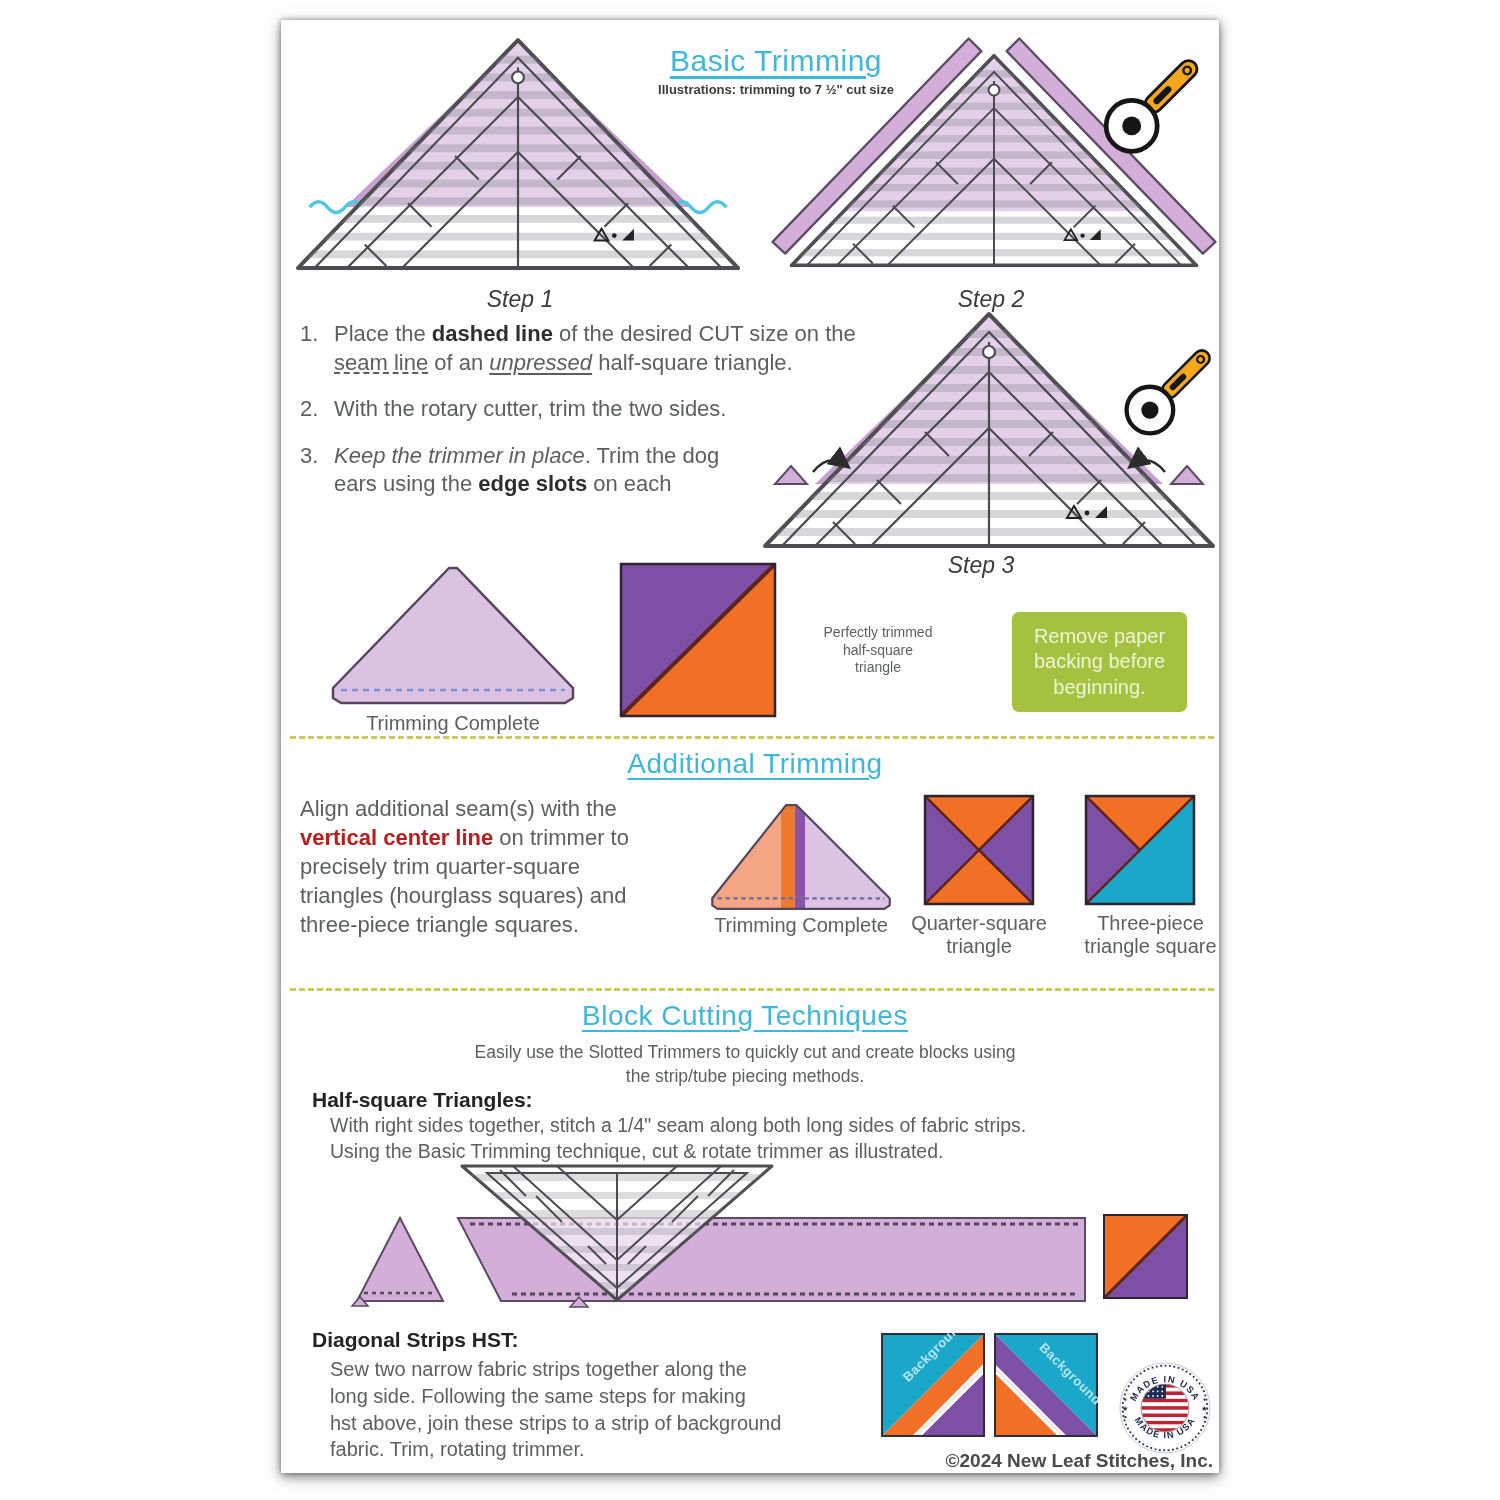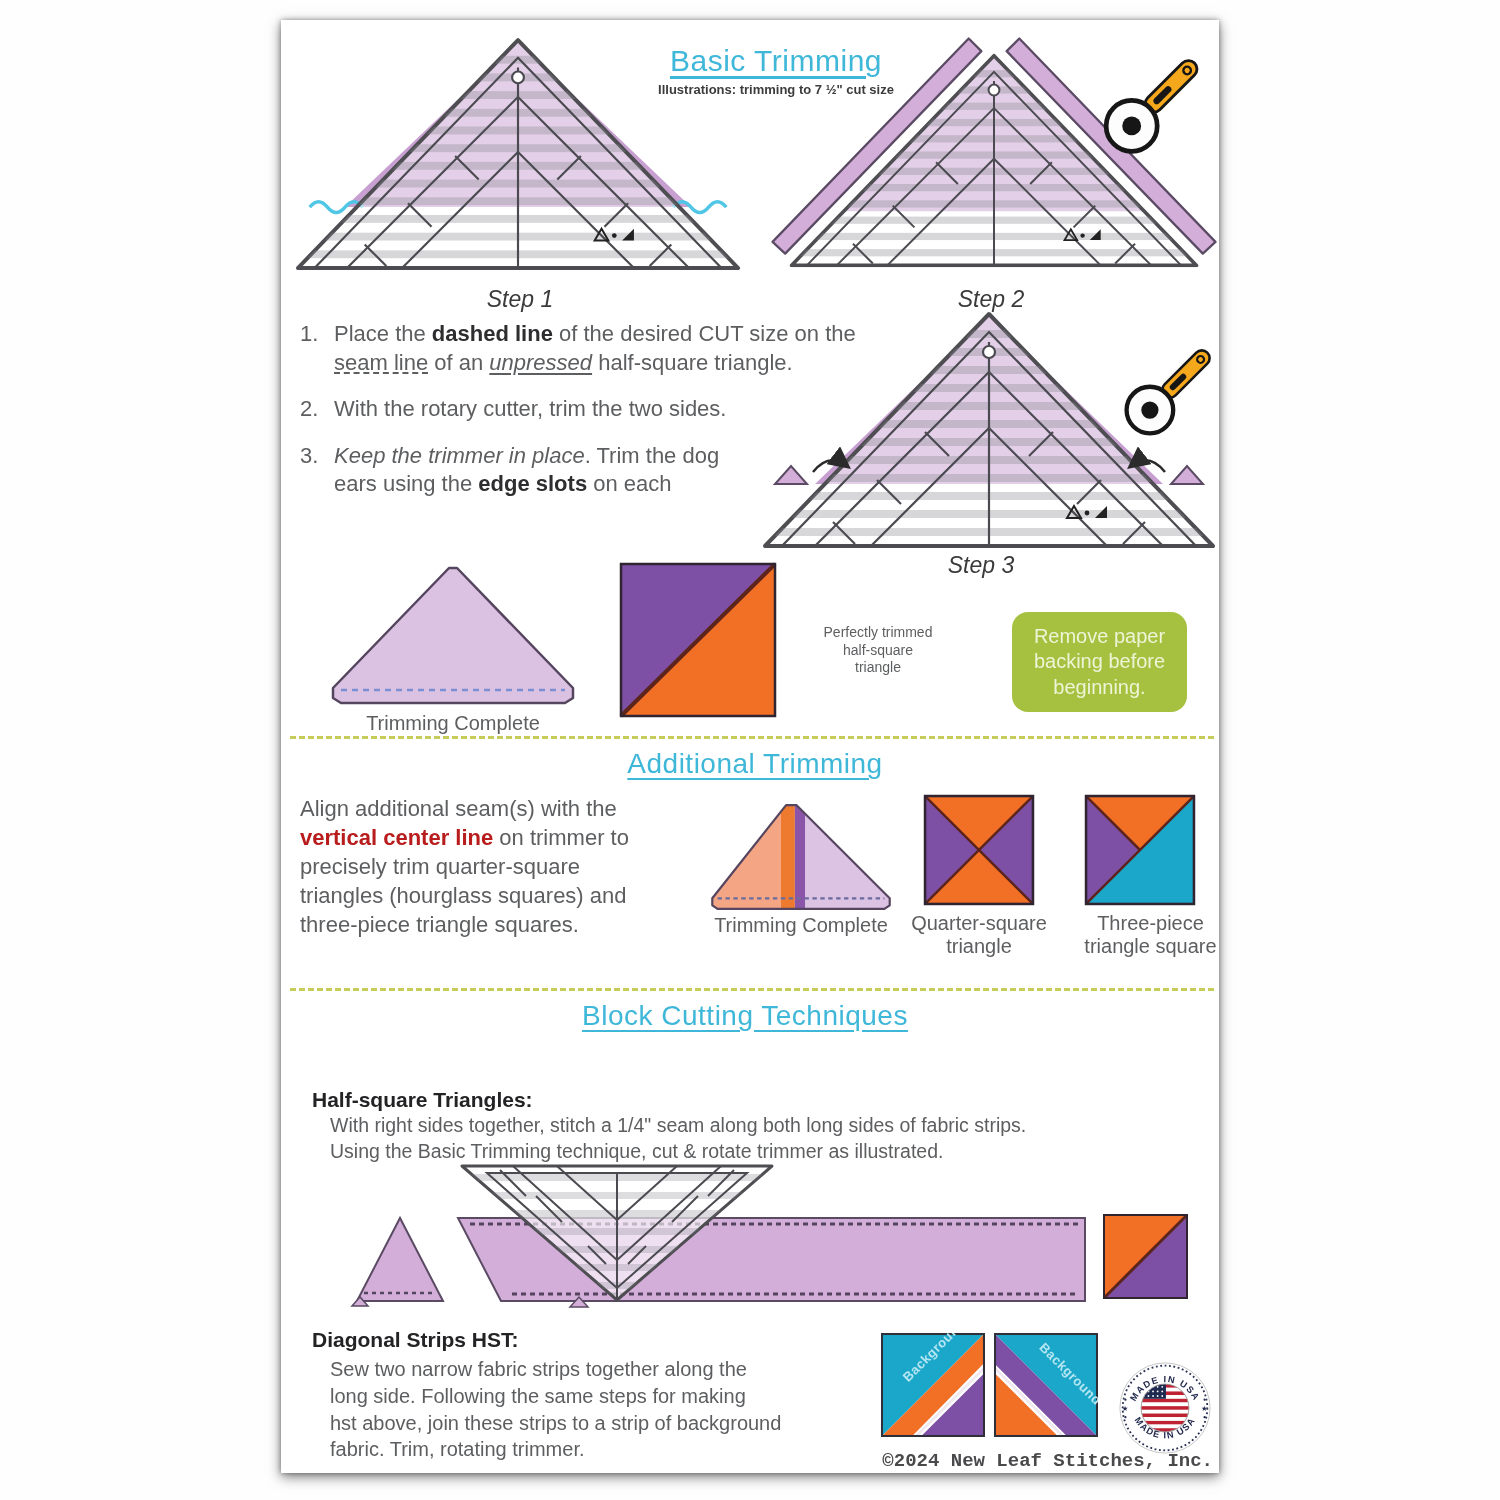--- a/index.html
+++ b/index.html
@@ -15,30 +15,30 @@
   .step-label{font-size:23px;color:#3b3b3d;text-align:center;font-style:italic;}
   .inst{display:flex;margin-bottom:18px;font-size:22px;color:#5d5e60;line-height:1.3;}
   .inst .num{width:34px;flex:0 0 34px;}
   .inst b{color:#2e2e30;}
   .useam{text-decoration:underline;text-decoration-style:dashed;text-underline-offset:3px;}
   .uital{font-style:italic;text-decoration:underline;text-underline-offset:3px;}
   .ital{font-style:italic;}
   .lbl{font-size:20px;color:#5d5e60;text-align:center;line-height:1.15;}
   .prel{white-space:pre-line;}
   .caption{font-size:14px;color:#5d5e60;text-align:center;line-height:1.25;}
-  .green-badge{background:#a6c13f;border-radius:16px;color:#eef4d6;font-size:20px;line-height:1.28;
+  .green-badge{background:#a6c13f;border-radius:7px;color:#eef4d6;font-size:20px;line-height:1.28;
                display:flex;align-items:center;justify-content:center;text-align:center;}
   .sep{border-top:3px dashed #c6cc58;height:0;}
   .add-para{font-size:22px;color:#5d5e60;line-height:1.32;}
   .add-para b{color:#b91c1c;}
   .intro{font-size:17.5px;color:#5d5e60;line-height:1.38;text-align:center;}
   .h3{font-size:21px;font-weight:bold;color:#232325;}
   .sect-body{font-size:19.5px;color:#5d5e60;line-height:1.34;}
   .diag-body{font-size:20px;color:#5d5e60;line-height:1.34;}
-  .copyright{font-size:19px;font-weight:bold;color:#4a4a4c;text-align:right;font-family:Liberation Mono, monospace;}
+  .copyright{font-size:19px;font-weight:bold;color:#4a4a4c;text-align:right;}
 </style>
 </head>
 <body>
 
 <svg width="0" height="0" style="position:absolute" xmlns="http://www.w3.org/2000/svg" aria-hidden="true">
   <defs>
     <marker id="ah" markerWidth="9" markerHeight="9" refX="7" refY="4.5" orient="auto">
       <path d="M0,0 L9,4.5 L0,9 z" fill="#2b2b2b"></path>
     </marker>
     <clipPath id="triClip">
@@ -218,20 +218,22 @@
       <line x1="2" y1="108" x2="108" y2="2" stroke="#5c241a" stroke-width="2.5"></line>
       <line x1="2" y1="2" x2="55" y2="55" stroke="#5c241a" stroke-width="2.5"></line>
       <rect x="2" y="2" width="106" height="106" fill="none" stroke="#2f2430" stroke-width="2.5"></rect>
     </svg>
     <div class="abs lbl prel" style="left:787px;top:892px;width:165px">Three-piece
 triangle square</div>
 
     <div class="abs sep" style="left:9px;top:968px;width:924px"></div>
 
     <div class="abs h2 center" style="left:264px;top:980px;width:400px">Block Cutting Techniques</div>
+    <div class="abs intro prel" style="left:114px;top:1020px;width:700px">Easily use the Slotted Trimmers to quickly cut and create blocks using
+the strip/tube piecing methods.</div>
     <div class="abs h3" style="left:31px;top:1068px">Half-square Triangles:</div>
     <div class="abs sect-body prel" style="left:49px;top:1092px;width:880px">With right sides together, stitch a 1/4" seam along both long sides of fabric strips.
 Using the Basic Trimming technique, cut &amp; rotate trimmer as illustrated.</div>
 
     <svg class="abs" style="left:69px;top:1140px" width="845" height="150" viewBox="0 0 845 150" xmlns="http://www.w3.org/2000/svg">
       <defs>
           <clipPath id="invTriClip">
             <polygon points="112,6 422,6 267,140"></polygon>
           </clipPath>
         </defs>

